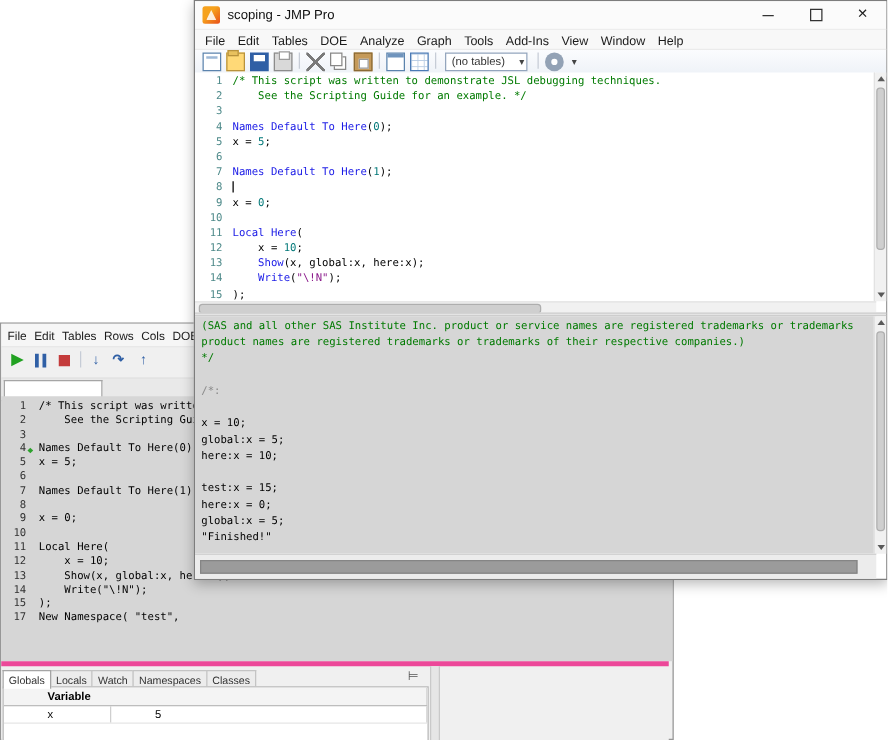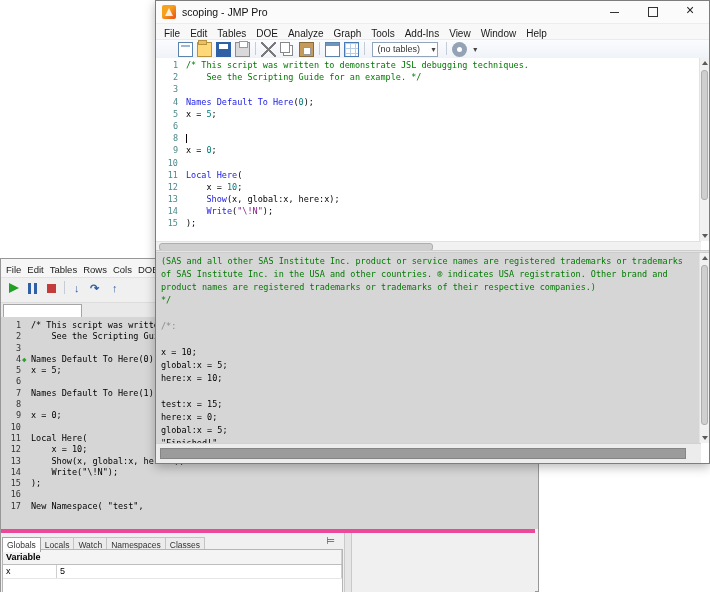--- a/index.html
+++ b/index.html
@@ -44,21 +44,21 @@
     border-left:1px solid #c9c9c9;border-right:1px solid #c9c9c9;}
   .panel.right{left:351px;right:1px;}
   .panel-tabs{height:15px;position:relative;white-space:nowrap;}
   .ptab{display:inline-block;font-size:8.5px;line-height:12px;padding:1px 4px;color:#333;background:#ececec;
     border:1px solid #c4c4c4;border-bottom:none;margin-right:-1px;}
   .ptab.active{background:#fff;border-color:#a5a5a5;position:relative;z-index:2;}
   .pin-icon{position:absolute;right:8px;top:1px;font-size:10px;color:#555;}
   .panel-table{position:absolute;left:0;right:0;top:15px;bottom:0;background:#fff;
     border:1px solid #b5b5b5;font-size:9px;box-sizing:border-box;overflow:hidden;}
   .tbl-head{display:flex;height:14px;line-height:14px;background:#f4f4f4;border-bottom:1px solid #bdbdbd;font-weight:bold;}
-  .th,.td{padding-left:3px;border-right:1px solid #cfcfcf;overflow:hidden;white-space:nowrap;box-sizing:border-box;}
+  .th,.td{padding-left:3px;border-right:1px solid #cfcfcf;overflow:hidden;white-space:nowrap;box-sizing:border-box;margin-left:32px;}
   .tbl-row{display:flex;height:13px;line-height:13px;border-bottom:1px solid #e6e6e6;}
   .tbl-left .th:first-child,.tbl-left .td:first-child{width:54px;flex:none;}
   .tbl-left .th:last-child,.tbl-left .td:last-child{flex:1;}
   .tbl-right .th,.tbl-right .td{flex:1;}
 
   
   .i-resume-icon::before{content:"";position:absolute;left:3px;top:2px;width:0;height:0;
     border-left:10px solid #21a121;border-top:5px solid transparent;border-bottom:5px solid transparent;}
   .i-pause-icon::before{content:"";position:absolute;left:3px;top:2px;width:3px;height:11px;background:#2f5fa5;}
   .i-pause-icon::after{content:"";position:absolute;left:9px;top:2px;width:3px;height:11px;background:#2f5fa5;}
@@ -78,21 +78,21 @@
   .title{position:absolute;left:26px;top:0;line-height:22px;font-size:10.5px;color:#111;}
   .win-controls{position:absolute;right:0;top:0;height:21px;white-space:nowrap;}
   .win-controls .tbi{width:38px;height:21px;margin:0;}
   .i-minimize-icon::before{content:"";position:absolute;left:15px;top:11px;width:9px;height:1px;background:#333;}
   .i-maximize-icon::before{content:"";position:absolute;left:15px;top:6px;width:8px;height:8px;border:1px solid #333;}
   .i-close-icon::before{content:"×";position:absolute;left:15px;top:1px;font-size:14px;color:#222;}
 
   .menubar{height:15px;line-height:15px;background:#f8f8f8;border-bottom:1px solid #ebebeb;padding-left:3px;white-space:nowrap;}
   .menubar .menu-item{font-size:10px;padding:0 5px;}
   .toolbar{height:20px;background:linear-gradient(#fbfcfe,#edf1f7);border-bottom:1px solid #d6dce5;
-    padding:1px 0 0 20px;white-space:nowrap;position:relative;}
+    padding:1px 0 0 4px;white-space:nowrap;position:relative;}
   .combo{display:inline-block;vertical-align:top;margin-top:1px;height:13px;line-height:13px;background:#fff;
     border:1px solid #93a5bd;font-size:9px;padding:0 12px 0 4px;min-width:48px;position:relative;color:#333;}
   .combo .dd-caret{position:absolute;right:2px;top:0;font-size:8px;color:#444;}
   .after-combo-caret{display:inline-block;vertical-align:top;font-size:8px;color:#444;margin-top:4px;}
 
   
   .i-new-script-icon{background:#fff;border:1px solid #5b83ad;box-sizing:border-box;}
   .i-new-script-icon::before{content:"";position:absolute;left:2px;top:2px;right:2px;height:2px;background:#9db8d6;}
   .i-open-icon{background:#ffd977;border:1px solid #b8923d;box-sizing:border-box;}
   .i-open-icon::before{content:"";position:absolute;left:0;top:-3px;width:7px;height:3px;background:#e9c15e;border:1px solid #b8923d;}
@@ -167,21 +167,20 @@
         <div class="ed-line"><span class="ln">6</span><span class="code"></span></div>
         <div class="ed-line"><span class="ln">7</span><span class="code"><span class="tk-plain">Names Default To Here(1);</span></span></div>
         <div class="ed-line"><span class="ln">8</span><span class="code"></span></div>
         <div class="ed-line"><span class="ln">9</span><span class="code"><span class="tk-plain">x = 0;</span></span></div>
         <div class="ed-line"><span class="ln">10</span><span class="code"></span></div>
         <div class="ed-line"><span class="ln">11</span><span class="code"><span class="tk-plain">Local Here(</span></span></div>
         <div class="ed-line"><span class="ln">12</span><span class="code"><span class="tk-plain">    x = 10;</span></span></div>
         <div class="ed-line"><span class="ln">13</span><span class="code"><span class="tk-plain">    Show(x, global:x, here:x);</span></span></div>
         <div class="ed-line"><span class="ln">14</span><span class="code"><span class="tk-plain">    Write("\!N");</span></span></div>
         <div class="ed-line"><span class="ln">15</span><span class="code"><span class="tk-plain">);</span></span></div>
-        <div class="ed-line"><span class="ln">16</span><span class="code"></span></div>
         <div class="ed-line"><span class="ln">17</span><span class="code"><span class="tk-plain">New Namespace( "test",</span></span></div>
       </div>
     <div class="dbg-bottom">
       <div class="panel left">
         <div class="panel-tabs"><span class="ptab active">Globals</span><span class="ptab">Locals</span><span class="ptab">Watch</span><span class="ptab">Namespaces</span><span class="ptab">Classes</span></div>
         <span class="pin-icon">⊨</span>
         <div class="panel-table tbl-left" data-table="debugger_window.watch_panel.table">
             <div class="tbl-head">
               <span class="th">Variable</span>
             </div>
@@ -212,20 +211,21 @@
       <span class="after-combo-caret">▾</span>
     </div>
 
     <div class="editor">
         <div class="ed-line"><span class="ln">1</span><span class="code"><span class="tk-comment">/* This script was written to demonstrate JSL debugging techniques.</span></span></div>
         <div class="ed-line"><span class="ln">2</span><span class="code"><span class="tk-comment">    See the Scripting Guide for an example. */</span></span></div>
         <div class="ed-line"><span class="ln">3</span><span class="code"></span></div>
         <div class="ed-line"><span class="ln">4</span><span class="code"><span class="tk-keyword">Names Default To Here</span><span class="tk-plain">(</span><span class="tk-number">0</span><span class="tk-plain">);</span></span></div>
         <div class="ed-line"><span class="ln">5</span><span class="code"><span class="tk-plain">x = </span><span class="tk-number">5</span><span class="tk-plain">;</span></span></div>
         <div class="ed-line"><span class="ln">6</span><span class="code"></span></div>
+        <div class="ed-line"><span class="ln">7</span><span class="code"><span class="tk-keyword">Names Default To Here</span><span class="tk-plain">(</span><span class="tk-number">1</span><span class="tk-plain">);</span></span></div>
         <div class="ed-line"><span class="ln">8</span><span class="code"><span class="caret"></span></span></div>
         <div class="ed-line"><span class="ln">9</span><span class="code"><span class="tk-plain">x = </span><span class="tk-number">0</span><span class="tk-plain">;</span></span></div>
         <div class="ed-line"><span class="ln">10</span><span class="code"></span></div>
         <div class="ed-line"><span class="ln">11</span><span class="code"><span class="tk-keyword">Local Here</span><span class="tk-plain">(</span></span></div>
         <div class="ed-line"><span class="ln">12</span><span class="code"><span class="tk-plain">    x = </span><span class="tk-number">10</span><span class="tk-plain">;</span></span></div>
         <div class="ed-line"><span class="ln">13</span><span class="code"><span class="tk-plain">    </span><span class="tk-keyword">Show</span><span class="tk-plain">(x, global:x, here:x);</span></span></div>
         <div class="ed-line"><span class="ln">14</span><span class="code"><span class="tk-plain">    </span><span class="tk-keyword">Write</span><span class="tk-plain">(</span><span class="tk-string">"\!N"</span><span class="tk-plain">);</span></span></div>
         <div class="ed-line"><span class="ln">15</span><span class="code"><span class="tk-plain">);</span></span></div>
       </div>
 
@@ -239,21 +239,20 @@
         </div>
     </div>
     <div class="hscroll hs-editor">
       <div class="thumb"></div>
     </div>
 
     <div class="splitter-h"></div>
 
     <div class="log">
         <div class="log-line tk-comment">(SAS and all other SAS Institute Inc. product or service names are registered trademarks or trademarks</div>
-        <div class="log-line tk-comment">of SAS Institute Inc. in the USA and other countries. ® indicates USA registration. Other brand and</div>
         <div class="log-line tk-comment">product names are registered trademarks or trademarks of their respective companies.)</div>
         <div class="log-line tk-comment">*/</div>
         <div class="log-line tk-plain">&nbsp;</div>
         <div class="log-line tk-gray">/*:</div>
         <div class="log-line tk-plain">&nbsp;</div>
         <div class="log-line tk-plain">x = 10;</div>
         <div class="log-line tk-plain">global:x = 5;</div>
         <div class="log-line tk-plain">here:x = 10;</div>
         <div class="log-line tk-plain">&nbsp;</div>
         <div class="log-line tk-plain">test:x = 15;</div>

